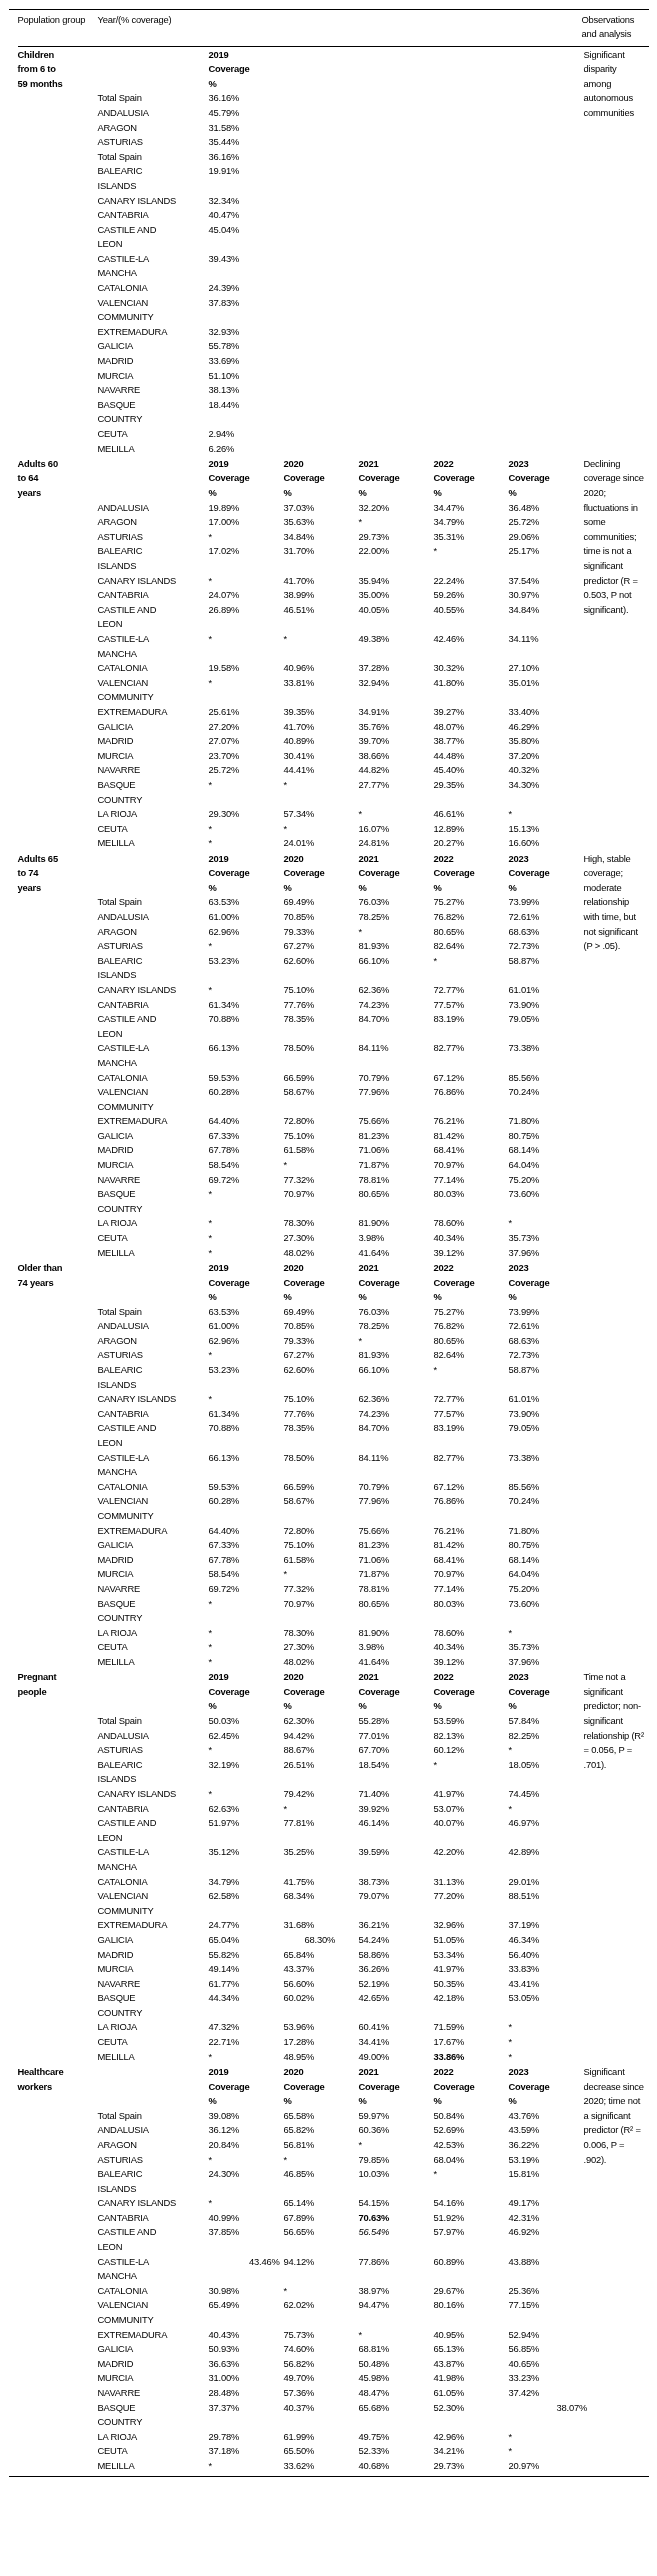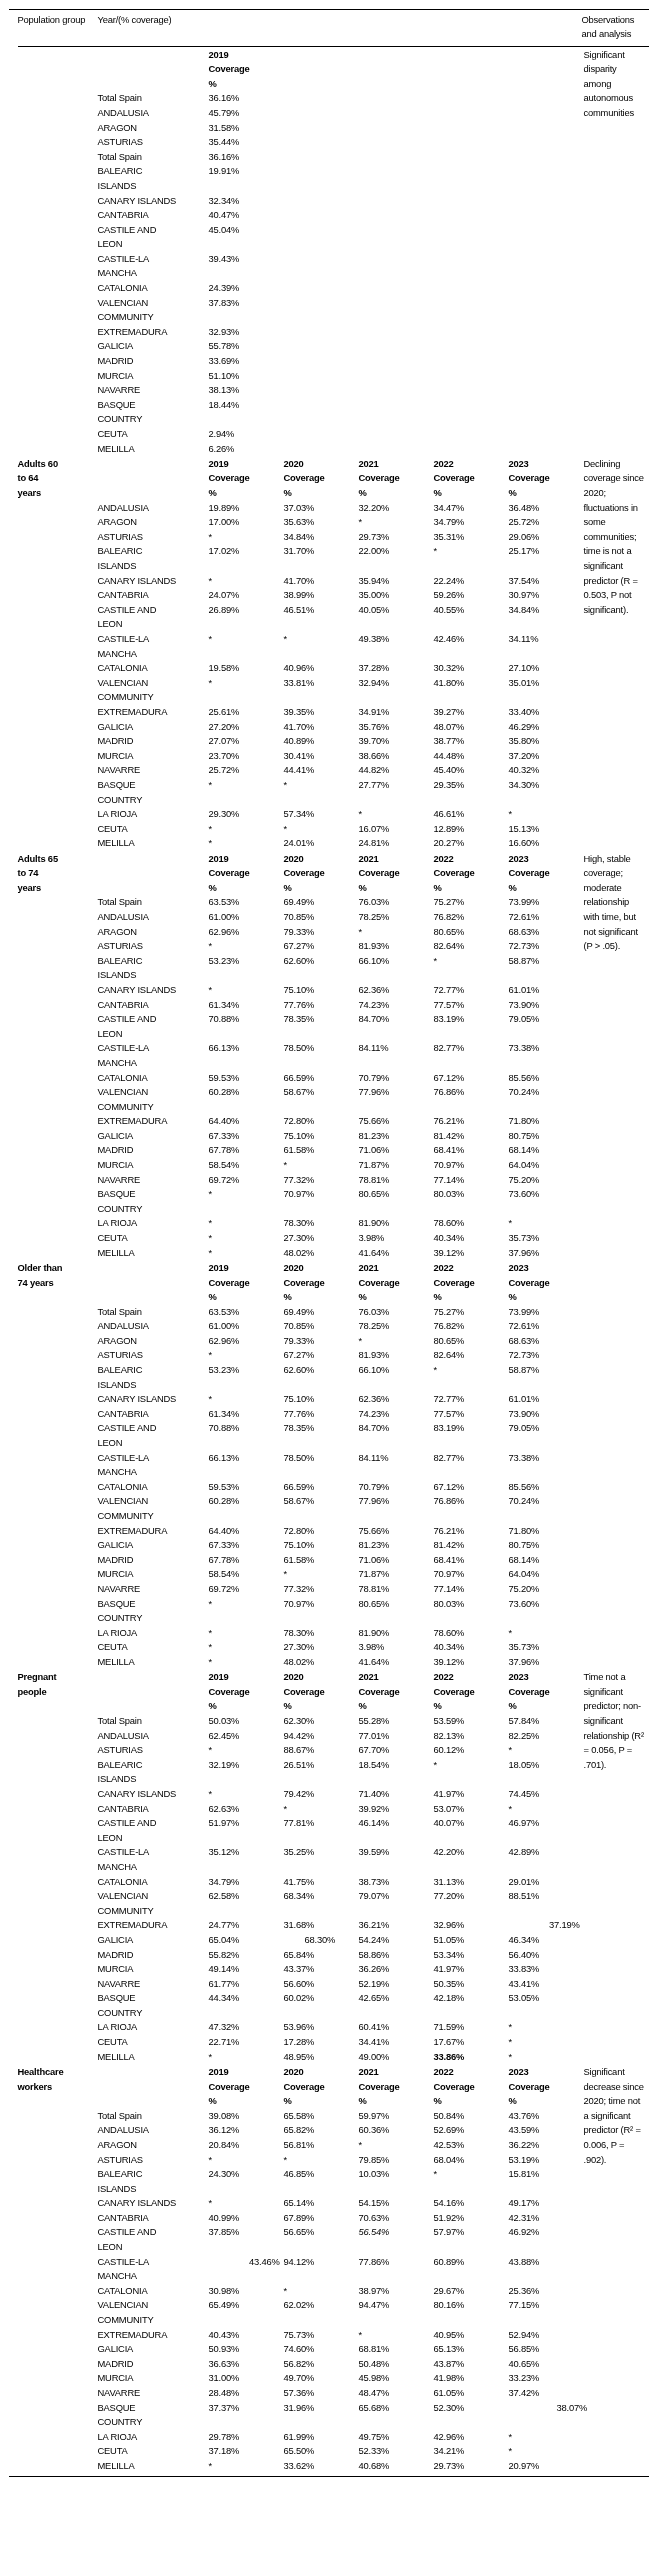--- a/index.html
+++ b/index.html
@@ -64,20 +64,23 @@
 <body>
 
 <div class="table-wrap">
   <div class="thead">
     <div class="hcell">Population group</div>
     <div class="hcell">Year/(% coverage)</div>
     <div class="hcell">Observations and analysis</div>
   </div>
   <div id="table-body">
       <div class="section">
+        <div class="group-cell" style="grid-row: 1 / span 21;">Children
+from 6 to
+59 months</div>
         <div class="year-head" style="grid-area: 1 / 3;">2019
 Coverage
 %</div>
         <div class="obs-cell" style="grid-row: 1 / span 21;">Significant disparity among autonomous communities</div>
         <div class="region-cell" style="grid-row: 2;">Total Spain</div>
         <div class="value-cell" style="grid-area: 2 / 3;">36.16%</div>
         <div class="value-cell" style="grid-area: 2 / 4;"></div>
         <div class="value-cell" style="grid-area: 2 / 5;"></div>
         <div class="value-cell" style="grid-area: 2 / 6;"></div>
         <div class="value-cell" style="grid-area: 2 / 7;"></div>
@@ -688,21 +691,21 @@
         <div class="value-cell" style="grid-area: 11 / 3;">62.58%</div>
         <div class="value-cell" style="grid-area: 11 / 4;">68.34%</div>
         <div class="value-cell" style="grid-area: 11 / 5;">79.07%</div>
         <div class="value-cell" style="grid-area: 11 / 6;">77.20%</div>
         <div class="value-cell" style="grid-area: 11 / 7;">88.51%</div>
         <div class="region-cell" style="grid-row: 12;">EXTREMADURA</div>
         <div class="value-cell" style="grid-area: 12 / 3;">24.77%</div>
         <div class="value-cell" style="grid-area: 12 / 4;">31.68%</div>
         <div class="value-cell" style="grid-area: 12 / 5;">36.21%</div>
         <div class="value-cell" style="grid-area: 12 / 6;">32.96%</div>
-        <div class="value-cell" style="grid-area: 12 / 7; text-align: right;">37.19%</div>
+        <div class="value-cell" style="grid-area: 12 / 7;">37.19%</div>
         <div class="region-cell" style="grid-row: 13;">GALICIA</div>
         <div class="value-cell" style="grid-area: 13 / 3;">65.04%</div>
         <div class="value-cell" style="grid-area: 13 / 4; margin-left: 21px;">68.30%</div>
         <div class="value-cell" style="grid-area: 13 / 5;">54.24%</div>
         <div class="value-cell" style="grid-area: 13 / 6;">51.05%</div>
         <div class="value-cell" style="grid-area: 13 / 7;">46.34%</div>
         <div class="region-cell" style="grid-row: 14;">MADRID</div>
         <div class="value-cell" style="grid-area: 14 / 3;">55.82%</div>
         <div class="value-cell" style="grid-area: 14 / 4;">65.84%</div>
         <div class="value-cell" style="grid-area: 14 / 5;">58.86%</div>
@@ -796,21 +799,21 @@
         <div class="value-cell" style="grid-area: 6 / 7;">15.81%</div>
         <div class="region-cell" style="grid-row: 7;">CANARY ISLANDS</div>
         <div class="value-cell" style="grid-area: 7 / 3;">*</div>
         <div class="value-cell" style="grid-area: 7 / 4;">65.14%</div>
         <div class="value-cell" style="grid-area: 7 / 5;">54.15%</div>
         <div class="value-cell" style="grid-area: 7 / 6;">54.16%</div>
         <div class="value-cell" style="grid-area: 7 / 7;">49.17%</div>
         <div class="region-cell" style="grid-row: 8;">CANTABRIA</div>
         <div class="value-cell" style="grid-area: 8 / 3;">40.99%</div>
         <div class="value-cell" style="grid-area: 8 / 4;">67.89%</div>
-        <div class="value-cell" style="grid-area: 8 / 5;">70.63%</div>
+        <div class="value-cell" style="grid-area: 8 / 5; font-weight: bold;">70.63%</div>
         <div class="value-cell" style="grid-area: 8 / 6;">51.92%</div>
         <div class="value-cell" style="grid-area: 8 / 7;">42.31%</div>
         <div class="region-cell" style="grid-row: 9;">CASTILE AND LEON</div>
         <div class="value-cell" style="grid-area: 9 / 3;">37.85%</div>
         <div class="value-cell" style="grid-area: 9 / 4;">56.65%</div>
         <div class="value-cell" style="grid-area: 9 / 5; font-style: italic;">56.54%</div>
         <div class="value-cell" style="grid-area: 9 / 6;">57.97%</div>
         <div class="value-cell" style="grid-area: 9 / 7;">46.92%</div>
         <div class="region-cell" style="grid-row: 10;">CASTILE-LA MANCHA</div>
         <div class="value-cell" style="grid-area: 10 / 3; text-align: right;">43.46%</div>
@@ -855,21 +858,21 @@
         <div class="value-cell" style="grid-area: 16 / 6;">41.98%</div>
         <div class="value-cell" style="grid-area: 16 / 7;">33.23%</div>
         <div class="region-cell" style="grid-row: 17;">NAVARRE</div>
         <div class="value-cell" style="grid-area: 17 / 3;">28.48%</div>
         <div class="value-cell" style="grid-area: 17 / 4;">57.36%</div>
         <div class="value-cell" style="grid-area: 17 / 5;">48.47%</div>
         <div class="value-cell" style="grid-area: 17 / 6;">61.05%</div>
         <div class="value-cell" style="grid-area: 17 / 7;">37.42%</div>
         <div class="region-cell" style="grid-row: 18;">BASQUE COUNTRY</div>
         <div class="value-cell" style="grid-area: 18 / 3;">37.37%</div>
-        <div class="value-cell" style="grid-area: 18 / 4;">31.96%</div>
+        <div class="value-cell" style="grid-area: 18 / 4;">40.37%</div>
         <div class="value-cell" style="grid-area: 18 / 5;">65.68%</div>
         <div class="value-cell" style="grid-area: 18 / 6;">52.30%</div>
         <div class="value-cell" style="grid-area: 18 / 7; margin-left: 48px;">38.07%</div>
         <div class="region-cell" style="grid-row: 19;">LA RIOJA</div>
         <div class="value-cell" style="grid-area: 19 / 3;">29.78%</div>
         <div class="value-cell" style="grid-area: 19 / 4;">61.99%</div>
         <div class="value-cell" style="grid-area: 19 / 5;">49.75%</div>
         <div class="value-cell" style="grid-area: 19 / 6;">42.96%</div>
         <div class="value-cell" style="grid-area: 19 / 7;">*</div>
         <div class="region-cell" style="grid-row: 20;">CEUTA</div>

